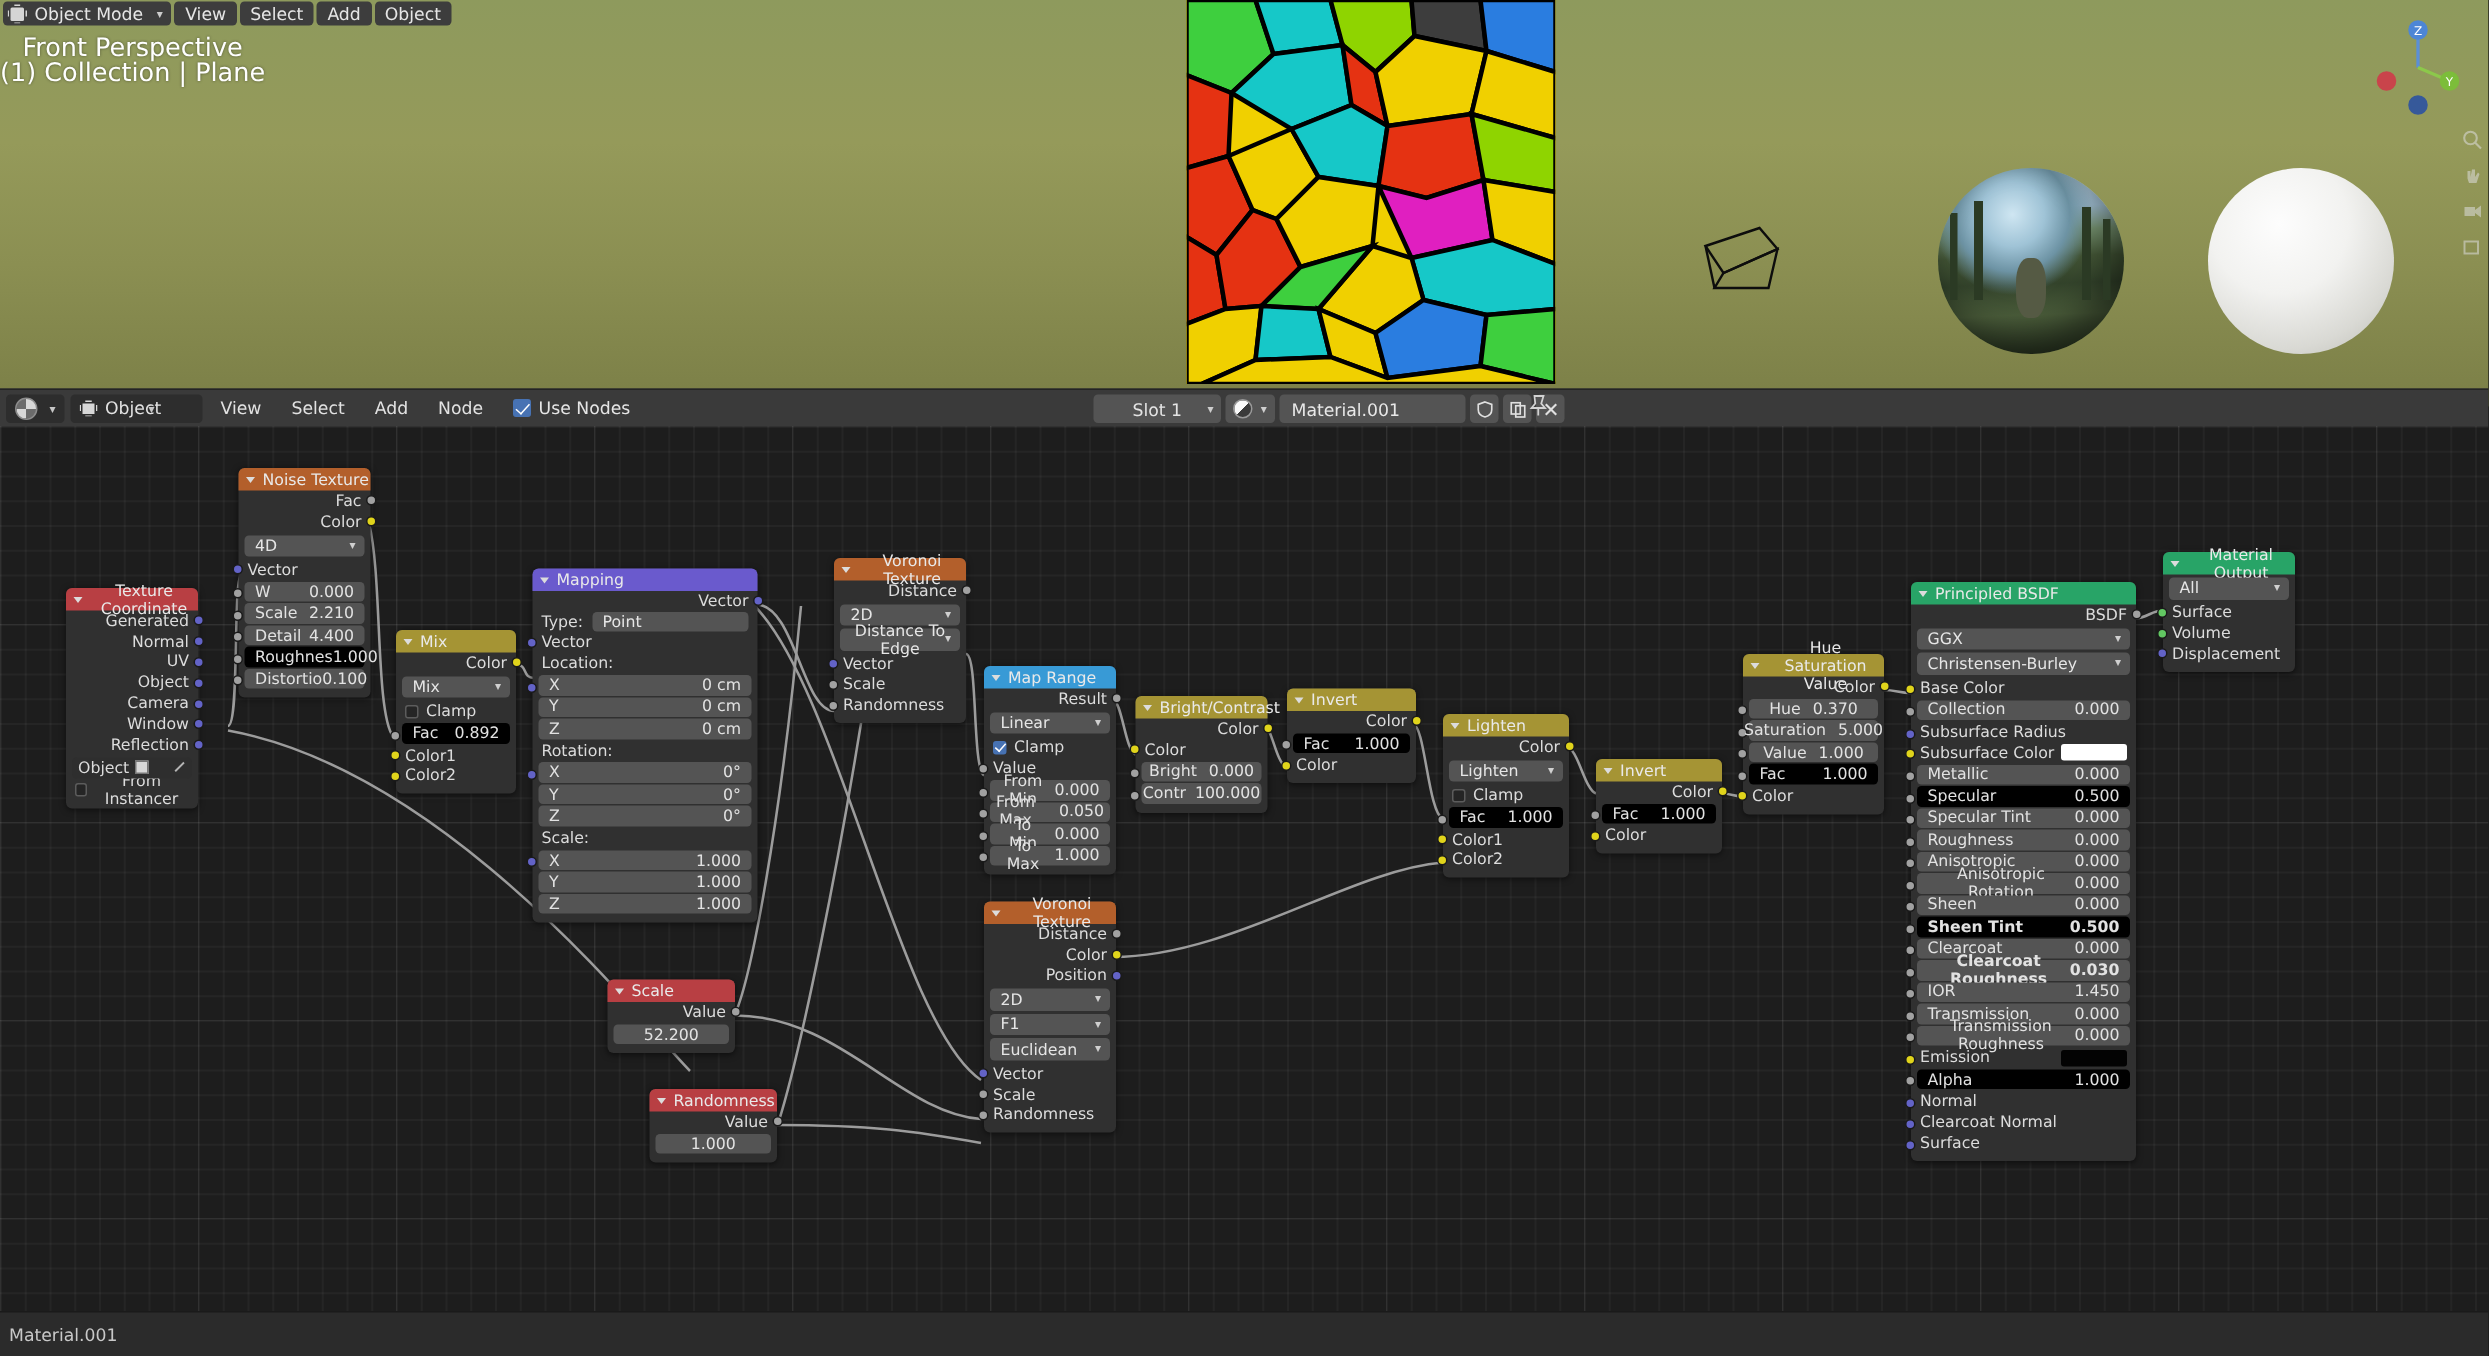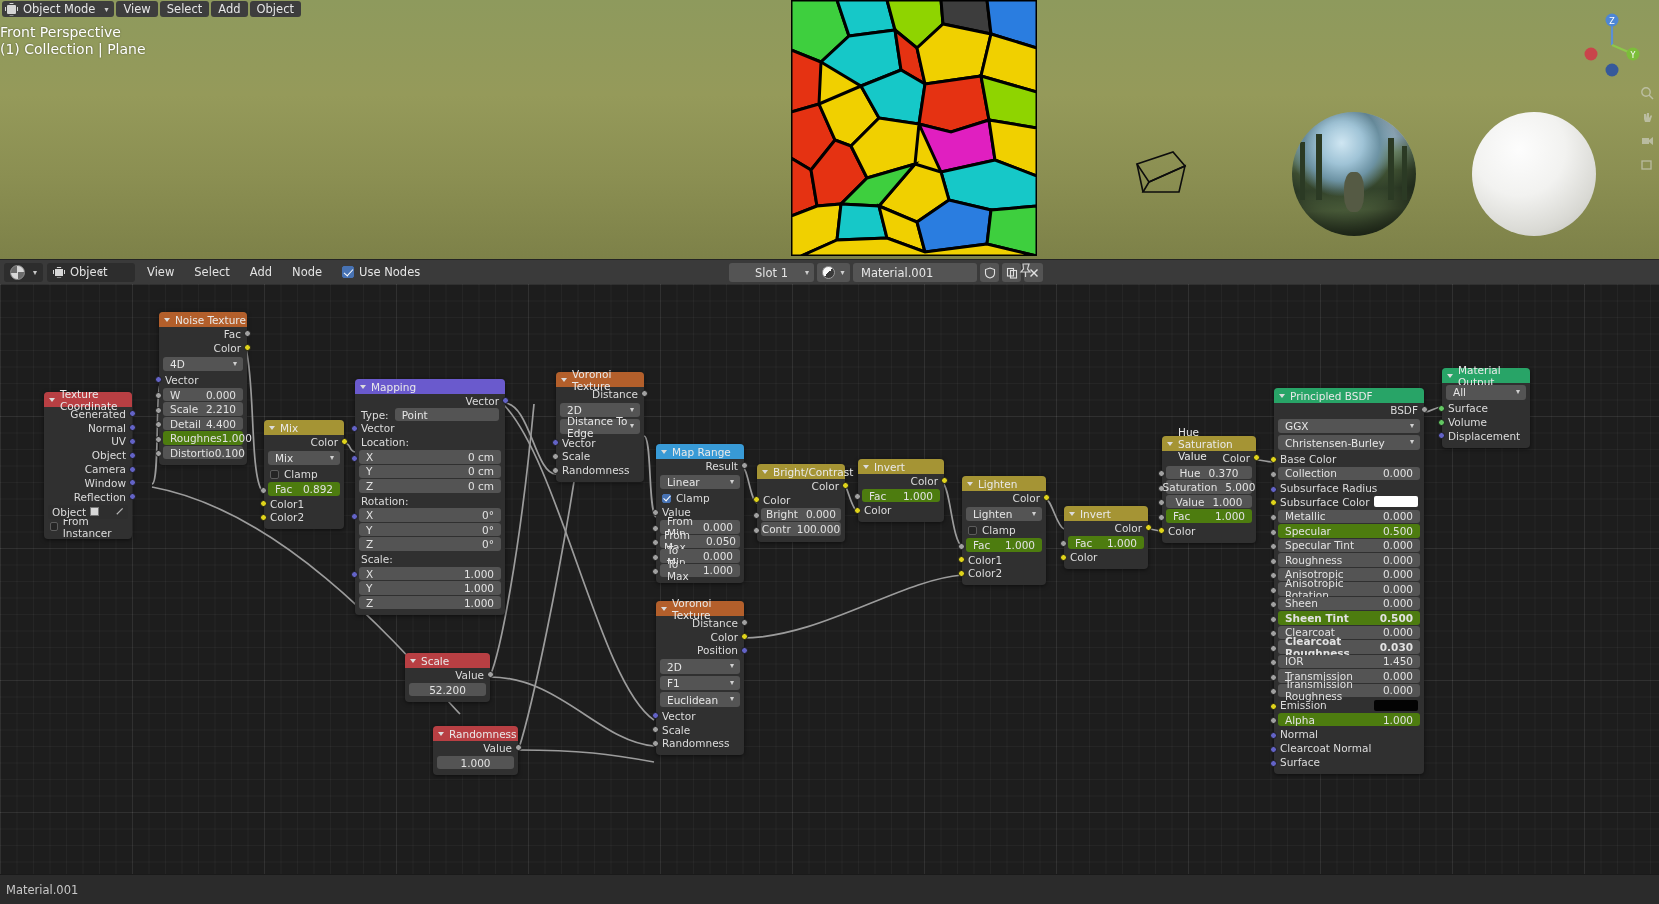--- a/index.html
+++ b/index.html
@@ -3,21 +3,21 @@
 <meta charset="utf-8">
 <style>
   * { box-sizing: border-box; margin: 0; padding: 0; }
   html, body {
     width: 1659px; height: 904px;
     font-family: "DejaVu Sans", "Liberation Sans", sans-serif;
     overflow: hidden;
     background: #1d1d1d;
     color: #e5e5e5;
   }
-  #app { position: relative; width: 1659px; height: 904px; }
+  #app { position: relative; width: 1659px; height: 904px; text-align: center; }
 
   
   #viewport {
     position: absolute; left: 0; top: 0; width: 1659px; height: 271px;
     background:
       radial-gradient(ellipse 900px 400px at 45% 20%, #9aa35e 0%, #8d9357 40%, #7c834c 70%, #6f7545 100%);
     overflow: hidden;
   }
   #viewport-floor {
     position: absolute; left:0; top: 0; width: 100%; height: 100%;
@@ -51,21 +51,21 @@
   }
   .vp-menu-btn {
     background: #3d3d3d; height: 16px; border-radius: 3px;
     padding: 0 7px; font-size: 11.5px; color: #e6e6e6;
     display: flex; align-items: center;
   }
   .caret { font-size: 8px; opacity: .85; margin-left: 3px; }
 
   #vp-text {
     position: absolute; left: 0; top: 24px; z-index: 4;
-    font-size: 14px; color: #fff; text-shadow: 0 0 2px rgba(0,0,0,.45);
+    font-size: 17px; color: #fff; text-shadow: 0 0 2px rgba(0,0,0,.45);
     line-height: 17px;
   }
 
   
   #vp-image {
     position: absolute; left: 791px; top: 0px; width: 246px; height: 256px;
     z-index: 3; overflow: hidden; background: #e8c400;
   }
   #vp-image svg { display:block; }
 
@@ -209,21 +209,21 @@
   .s-purple { background: #6363c7; }
   .s-green  { background: #62c762; }
   .s-shader { background: #a1a1a1; }
 
   .field {
     margin: 1px 4px; height: 13.5px; border-radius: 3px; background: #545454;
     display:flex; align-items:center; justify-content:space-between;
     padding: 0 7px; font-size: 10.5px; color: #e2e2e2; position: relative;
   }
   .field.center { justify-content: center; }
-  .field.blue { background: #4d7c0f; }
+  .field.blue { background: #000000; }
   .dropdown {
     margin: 2px 4px; height: 14.5px; border-radius: 3px; background: #545454;
     display:flex; align-items:center; padding: 0 7px; font-size: 10.5px;
     color: #e6e6e6; position: relative;
   }
   .dropdown .caret { position:absolute; right: 6px; top: 2px; }
   .cbx-row { display:flex; align-items:center; gap:5px; padding: 1px 6px; height: 14px;}
   .cbx { width: 9px; height: 9px; border-radius: 2px; background: #252525; border: 1px solid #5c5c5c; position: relative;}
   .cbx.on { background: #4772b3; border-color: #4772b3; }
   .cbx.on:after{ content:''; position:absolute; left:2px; top:-1px; width:3px;height:6px;

